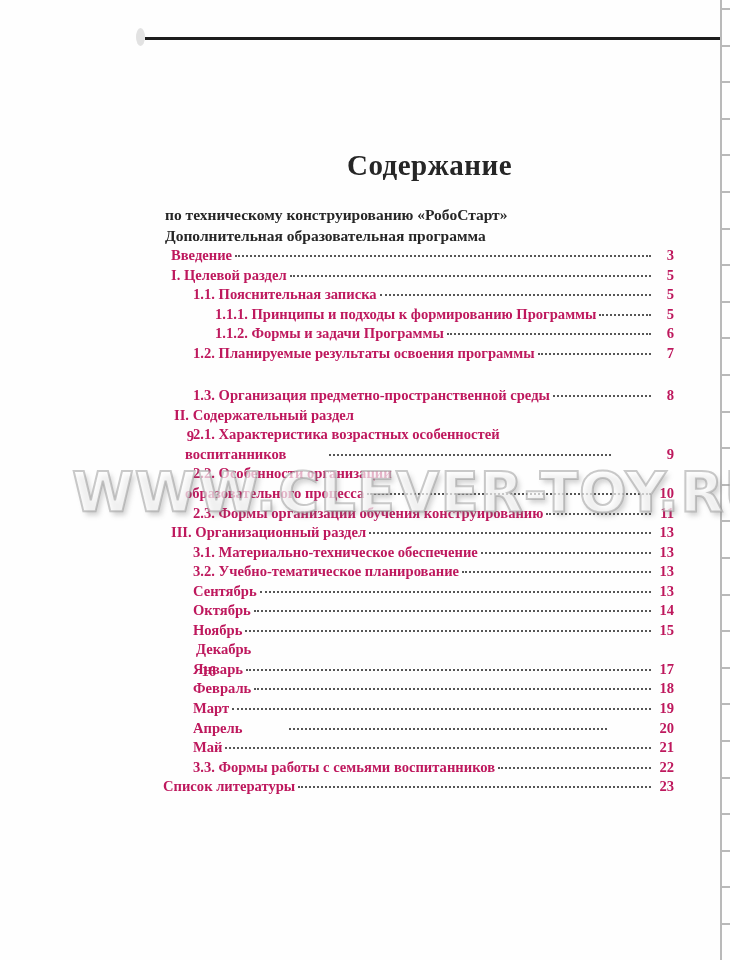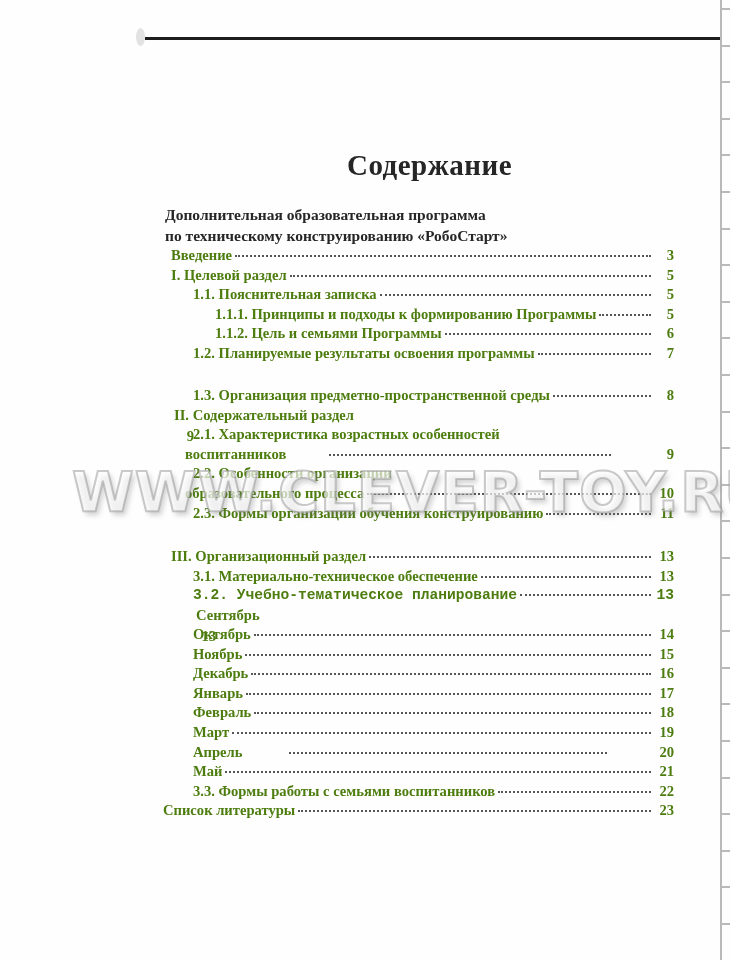--- a/index.html
+++ b/index.html
@@ -14,21 +14,21 @@
   
   .ruler-line{position:absolute;left:720px;top:0;width:2px;height:960px;background:#b9b9b9;}
   .ruler-ticks{position:absolute;left:722px;top:8px;width:8px;height:952px;
     background:repeating-linear-gradient(to bottom,#b9b9b9 0 2px,transparent 2px 36.6px);}
   .title{
     position:absolute;left:163px;top:149px;width:511px;box-sizing:border-box;padding-left:22px;
     text-align:center;font-size:29px;font-weight:bold;letter-spacing:.5px;color:#262626;
   }
   .header{position:absolute;left:165px;top:204px;font-size:15.5px;font-weight:bold;
     line-height:21px;color:#262626;}
-  .toc{position:absolute;left:163px;top:246px;width:511px;font-size:14.6px;font-weight:bold;color:#4d7c0f;}
+  .toc{position:absolute;left:163px;top:246px;width:511px;font-size:14.6px;font-weight:bold;color:#be185d;}
   .toc-row{display:flex;align-items:baseline;height:19.55px;line-height:19.55px;}
   .toc-label{white-space:nowrap;}
   .toc-dots{flex:1;margin:0 3px;border-bottom:2px dotted #565656;transform:translateY(-3px);}
   .toc-dots.hidden{visibility:hidden;}
   .toc-page{min-width:20px;text-align:right;}
   .watermark{
     position:absolute;left:72px;top:459px;width:600px;white-space:nowrap;
     font-family:"DejaVu Sans", sans-serif;font-size:56px;font-weight:bold;letter-spacing:1px;
     color:rgba(255,255,255,0.66);
     -webkit-text-stroke:2px rgba(150,150,150,0.5);
@@ -43,22 +43,22 @@
 
   <div class="top-rule"></div>
   <div class="left-smudge"></div>
 
   <div class="ruler-line"></div>
   <div class="ruler-ticks"></div>
 
   <div class="title">Содержание</div>
 
   <div class="header">
+    <div>по техническому конструированию «РобоСтарт»</div>
     <div>Дополнительная образовательная программа</div>
-    <div>по техническому конструированию «РобоСтарт»</div>
   </div>
 
   <div class="toc" id="toc">
   <div class="toc-row" style="padding-left: 8px;">
     <span class="toc-label">Введение</span>
     <span class="toc-dots"></span>
     <span class="toc-page">3</span>
   </div>
 
   <div class="toc-row" style="padding-left: 8px; font-family: Liberation Serif, serif;">
@@ -73,21 +73,21 @@
     <span class="toc-page">5</span>
   </div>
 
   <div class="toc-row" style="padding-left: 52px;">
     <span class="toc-label">1.1.1. Принципы и подходы к формированию Программы</span>
     <span class="toc-dots"></span>
     <span class="toc-page">5</span>
   </div>
 
   <div class="toc-row" style="padding-left: 52px;">
-    <span class="toc-label">1.1.2. Цель и семьями Программы</span>
+    <span class="toc-label">1.1.2. Формы и задачи Программы</span>
     <span class="toc-dots"></span>
     <span class="toc-page">6</span>
   </div>
 
   <div class="toc-row" style="padding-left: 30px;">
     <span class="toc-label">1.2. Планируемые результаты освоения программы</span>
     <span class="toc-dots"></span>
     <span class="toc-page">7</span>
   </div>
 
@@ -126,57 +126,57 @@
     <span class="toc-dots"></span>
     <span class="toc-page">10</span>
   </div>
 
   <div class="toc-row" style="padding-left: 30px;">
     <span class="toc-label">2.3. Формы организации обучения конструированию</span>
     <span class="toc-dots"></span>
     <span class="toc-page">11</span>
   </div>
 
-  <div class="toc-row" style="padding-left: 8px; margin-top: 24px;">
+  <div class="toc-row" style="padding-left: 8px;">
     <span class="toc-label">III. Организационный раздел</span>
     <span class="toc-dots"></span>
     <span class="toc-page">13</span>
   </div>
 
   <div class="toc-row" style="padding-left: 30px; justify-content: space-between;">
     <span class="toc-label">3.1. Материально-техническое обеспечение</span>
     <span class="toc-dots"></span>
     <span class="toc-page">13</span>
   </div>
 
-  <div class="toc-row" style="padding-left: 30px; font-family: Liberation Mono, monospace;">
+  <div class="toc-row" style="padding-left: 30px;">
     <span class="toc-label">3.2. Учебно-тематическое планирование</span>
     <span class="toc-dots"></span>
     <span class="toc-page">13</span>
   </div>
 
+  <div class="toc-row" style="padding-left: 30px;">
+    <span class="toc-label">Сентябрь</span>
+    <span class="toc-dots"></span>
+    <span class="toc-page">13</span>
+  </div>
+
+  <div class="toc-row" style="padding-left: 30px;">
+    <span class="toc-label">Октябрь</span>
+    <span class="toc-dots"></span>
+    <span class="toc-page">14</span>
+  </div>
+
+  <div class="toc-row" style="padding-left: 30px;">
+    <span class="toc-label">Ноябрь</span>
+    <span class="toc-dots"></span>
+    <span class="toc-page">15</span>
+  </div>
+
   <div class="toc-row" style="padding-left: 30px; flex-direction: column;">
-    <span class="toc-label">Сентябрь</span>
-    <span class="toc-dots"></span>
-    <span class="toc-page">13</span>
-  </div>
-
-  <div class="toc-row" style="padding-left: 30px;">
-    <span class="toc-label">Октябрь</span>
-    <span class="toc-dots"></span>
-    <span class="toc-page">14</span>
-  </div>
-
-  <div class="toc-row" style="padding-left: 30px;">
-    <span class="toc-label">Ноябрь</span>
-    <span class="toc-dots"></span>
-    <span class="toc-page">15</span>
-  </div>
-
-  <div class="toc-row" style="padding-left: 30px;">
     <span class="toc-label">Декабрь</span>
     <span class="toc-dots"></span>
     <span class="toc-page">16</span>
   </div>
 
   <div class="toc-row" style="padding-left: 30px;">
     <span class="toc-label">Январь</span>
     <span class="toc-dots"></span>
     <span class="toc-page">17</span>
   </div>

